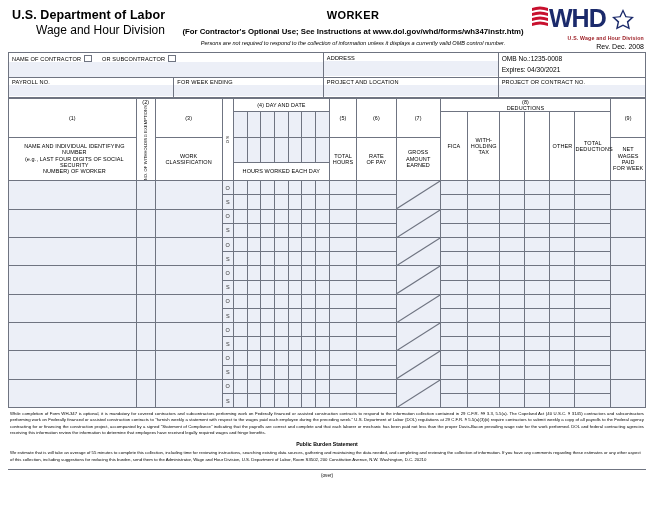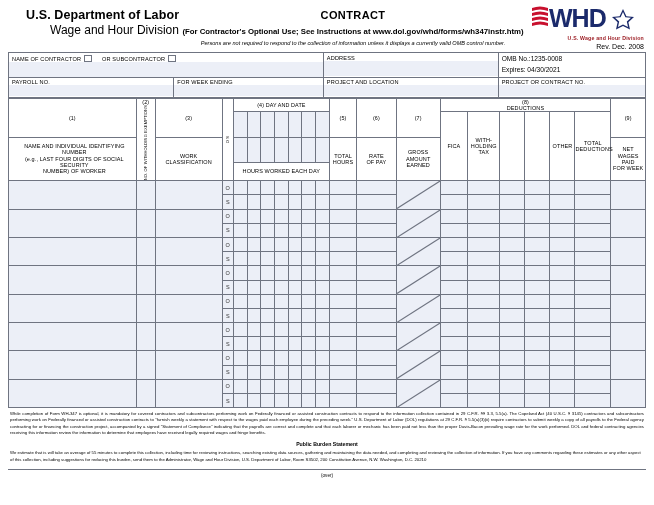--- a/index.html
+++ b/index.html
@@ -9,21 +9,21 @@
     background:#ffffff;
     font-family:"Liberation Sans", sans-serif;
     color:#000;
     overflow:hidden;
     position:relative;
   }
   .page { position:relative; width:654px; height:505px; padding:0 8px; }
 
   
   .hdr { position:relative; height:52px; }
-  .agency { position:absolute; left:18px; top:8px; }
+  .agency { position:absolute; left:4px; top:8px; }
   .agency .l1 { font-size:12.5px; font-weight:bold; letter-spacing:.1px; }
   .agency .l2 { font-size:12px; margin-top:1px;margin-left:24px; }
 
   .title-wrap { position:absolute; left:170px; top:9px; width:350px; text-align:center; }
   .title-wrap .t1 { font-size:11px; font-weight:bold; letter-spacing:.4px; }
   .title-wrap .t2 { font-size:7.8px; font-weight:bold; margin-top:6px; }
   .title-wrap .t3 { font-size:5.6px; font-style:italic; margin-top:4px; }
 
   .logo-wrap { position:absolute; right:2px; top:4px; width:120px; text-align:right; }
   .whd-logo { display:block; margin:0 auto; }
@@ -96,21 +96,21 @@
 
 <div class="page">
 
   <div class="hdr">
     <div class="agency">
       <div class="l1">U.S. Department of Labor</div>
       <div class="l2">Wage and Hour Division</div>
     </div>
 
     <div class="title-wrap">
-      <div class="t1">CONTRACT</div>
+      <div class="t1">WORKER</div>
       <div class="t2">(For Contractor's Optional Use; See Instructions at www.dol.gov/whd/forms/wh347instr.htm)</div>
       <div class="t3">Persons are not required to respond to the collection of information unless it displays a currently valid OMB control number.</div>
     </div>
 
     <div class="logo-wrap">
       <svg class="whd-logo" width="108" height="30" viewBox="0 0 108 30">
         <g fill="#c8102e">
           <path d="M2 4 Q10 1 18 4 L18 7 Q10 4 2 7 Z"></path>
           <path d="M2 9 Q10 6 18 9 L18 12 Q10 9 2 12 Z"></path>
           <path d="M2 14 Q10 11 18 14 L18 17 Q10 14 2 17 Z"></path>

